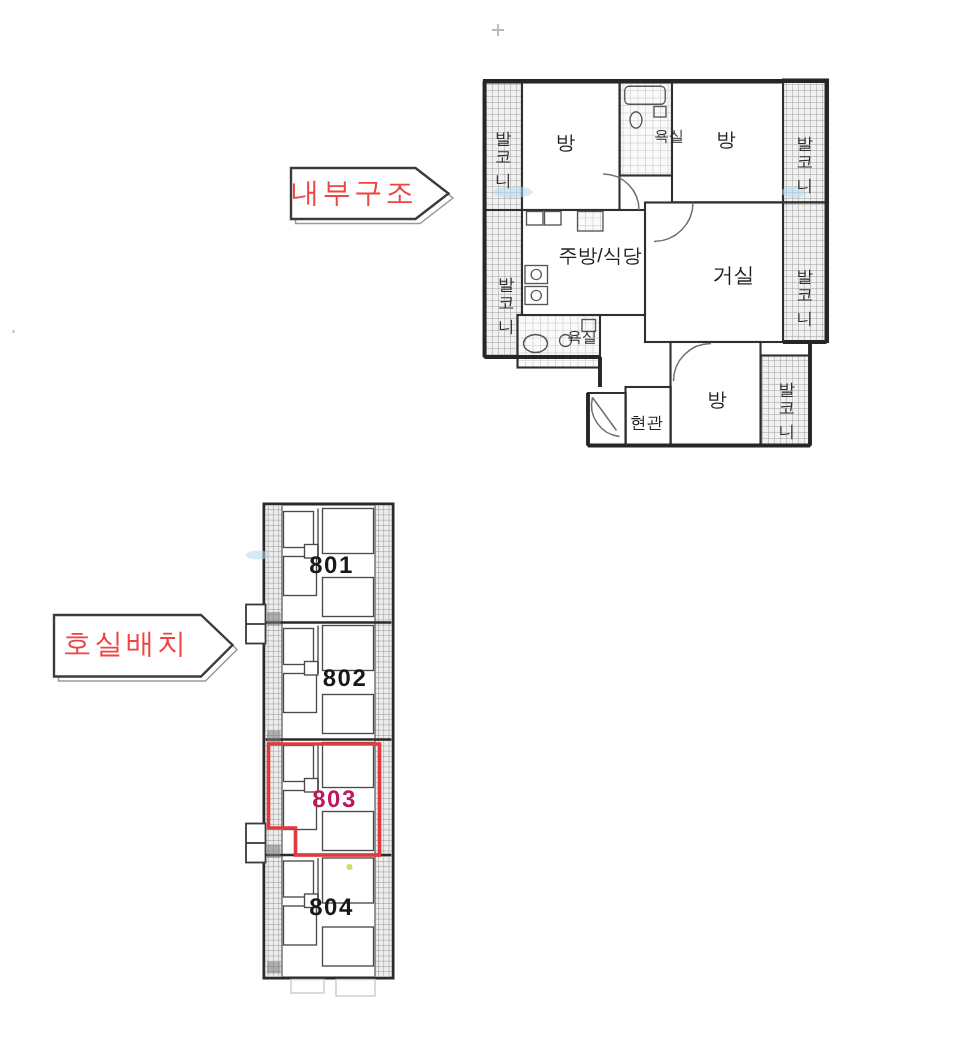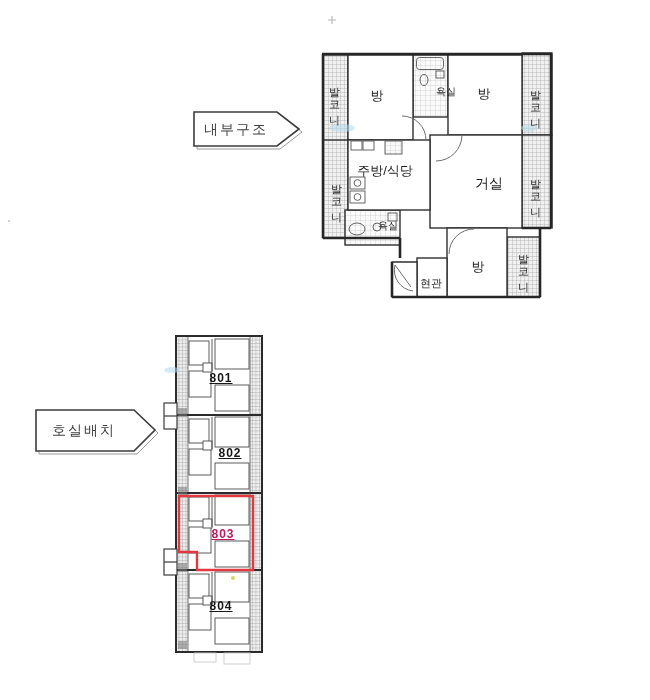--- a/index.html
+++ b/index.html
@@ -11,25 +11,25 @@
   .lbl{
     position:absolute;transform:translate(-50%,-50%);
     white-space:nowrap;font-size:12px;color:#1d1d1d;line-height:1;
   }
   .v{
     writing-mode:vertical-rl;text-orientation:upright;
     font-size:11px;letter-spacing:3px;color:#2a2a2a;
   }
   .sm{font-size:10px;color:#2a2a2a;padding-left:32px;}
   .unit-no{
-    font-size:12px;font-weight:bold;letter-spacing:1px;color:#181818;text-decoration:underline;
+    font-size:16px;font-weight:bold;letter-spacing:1px;color:#181818;
   }
   .unit-no.red{color:#be185d;}
   .callout{
-    font-size:14px;letter-spacing:2px;color:#404040;
+    font-size:19px;letter-spacing:2px;color:#ef4444;
   }
 </style>
 </head>
 <body>
 
 <div class="canvas">
 
   <svg class="plan" viewBox="0 0 650 700">
     <defs>
       <pattern id="hatchGrid" width="4" height="4" patternUnits="userSpaceOnUse">
@@ -183,21 +183,21 @@
   </svg>
 
   <div class="lbl callout" style="left:236px;top:129px">내부구조</div>
   <div class="lbl callout" style="left:84px;top:430px">호실배치</div>
 
   <div class="lbl v" style="left:334px;top:100px">발코니</div>
   <div class="lbl" style="left:377px;top:95px;font-size:13px">방</div>
   <div class="lbl sm" style="left:430px;top:92px">욕실</div>
   <div class="lbl" style="left:484px;top:93px;font-size:13px">방</div>
   <div class="lbl v" style="left:535px;top:103px">발코니</div>
-  <div class="lbl" style="left:385px;top:170px;font-size:13px">주방/식당</div>
+  <div class="lbl" style="left:400px;top:170px;font-size:13px">주방/식당</div>
   <div class="lbl" style="left:489px;top:183px;font-size:14px">거실</div>
   <div class="lbl v" style="left:336px;top:197px">발코니</div>
   <div class="lbl v" style="left:535px;top:192px">발코니</div>
   <div class="lbl sm" style="left:372px;top:226px">욕실</div>
   <div class="lbl" style="left:431px;top:283px;font-size:11px">현관</div>
   <div class="lbl" style="left:478px;top:266px;font-size:13px">방</div>
   <div class="lbl v" style="left:523px;top:267px">발코니</div>
 
   <div class="lbl unit-no" style="left:221px;top:378px">801</div>
   <div class="lbl unit-no" style="left:230px;top:453px">802</div>

